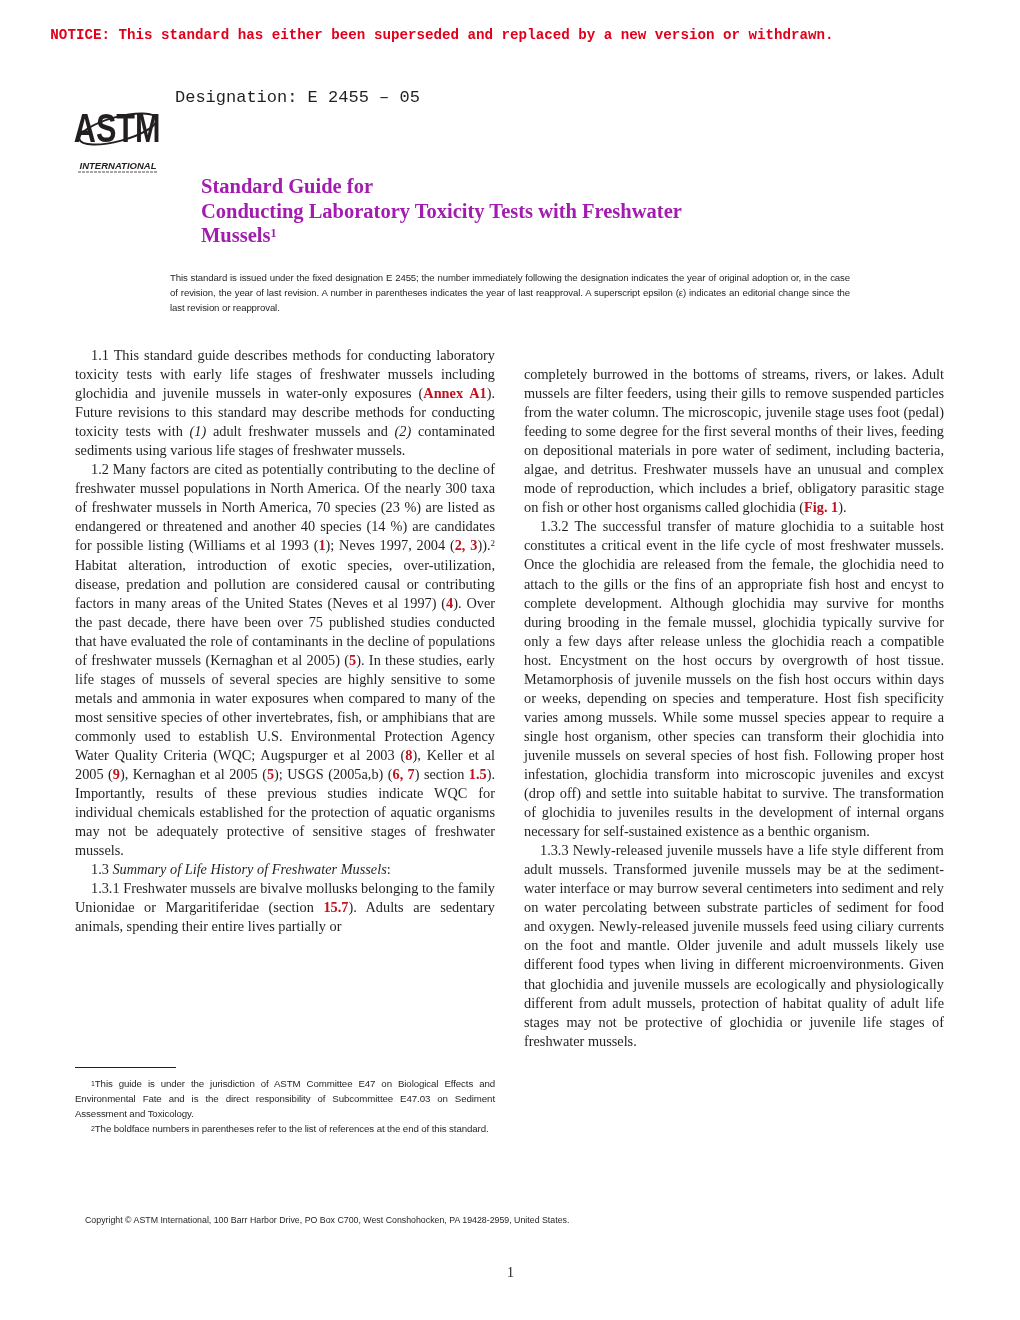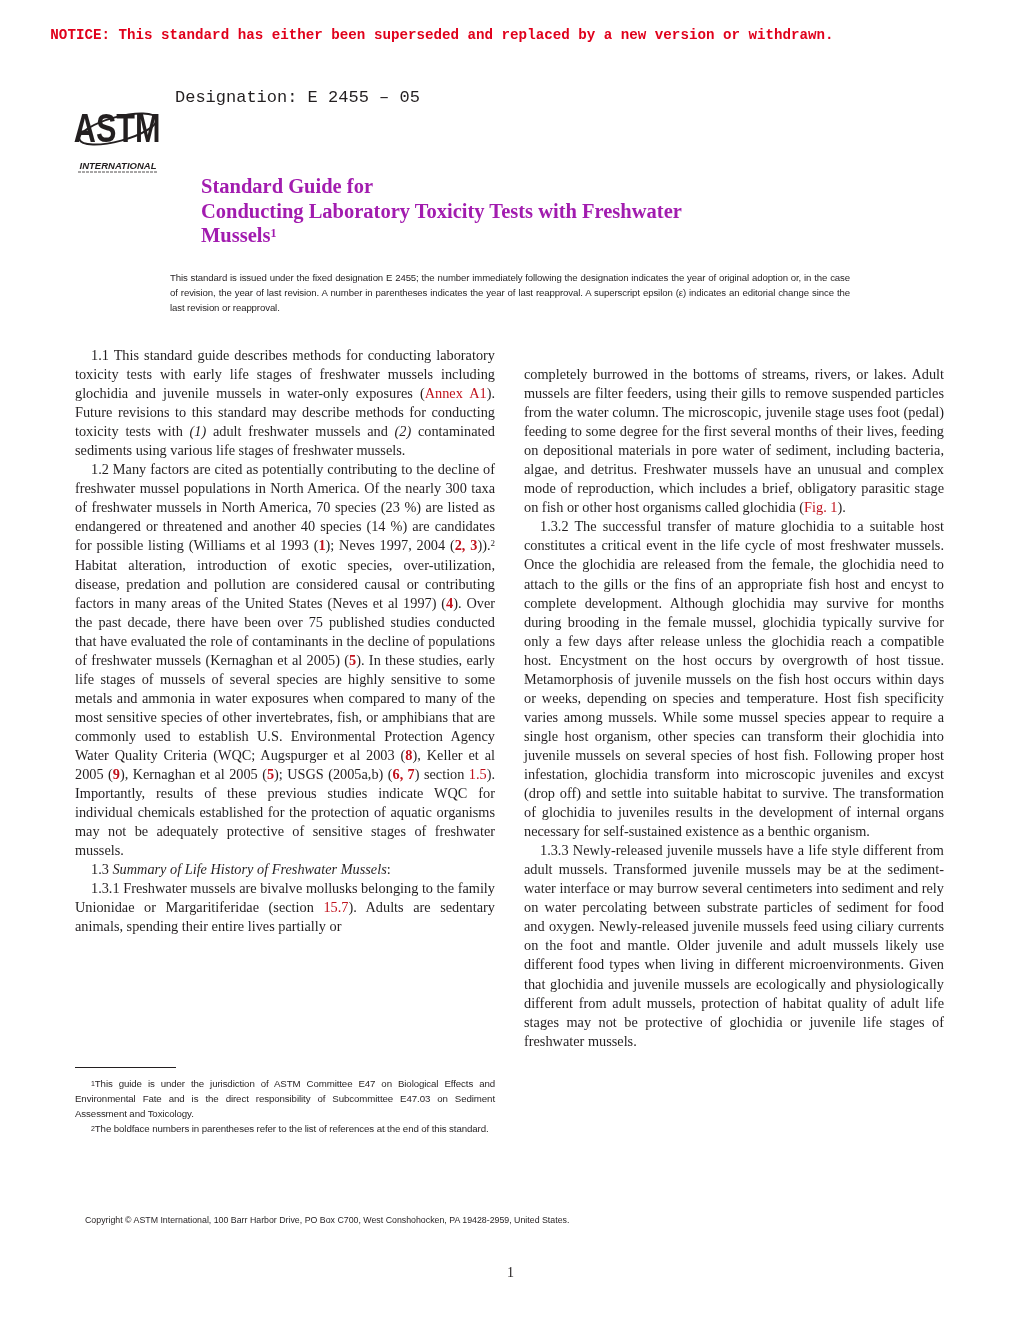--- a/index.html
+++ b/index.html
@@ -14,21 +14,21 @@
   .title sup { font-size: 12px; vertical-align: top; position: relative; top: -2px; }
   .issued { position: absolute; left: 170px; top: 270px; width: 680px; font-family: "Liberation Sans", sans-serif;
     font-size: 9.6px; line-height: 15px; color: #231f20; text-align: justify; letter-spacing: -0.1px; }
   .col { position: absolute; top: 346px; width: 420px; font-family: "Liberation Serif", serif;
     font-size: 14.3px; line-height: 19.05px; color: #231f20; text-align: justify; }
   .col.left { left: 75px; }
   .col.right { left: 524px; width: 420px; margin-top: 19px; }
   .col p { margin: 0; }
   .col p.ind { text-indent: 16px; }
   .sec-head { font-weight: bold; margin: 0; }
-  .ref { color: #c0121d; }
+  .ref { color: #c0121d; font-weight: bold; }
   .bref { color: #c0121d; font-weight: bold; }
   .it { font-style: italic; }
   .sup { font-size: 9px; vertical-align: top; position: relative; top: -2px; }
   .fn-rule { position: absolute; left: 75px; top: 1067px; width: 101px; height: 1px; background: #231f20; }
   .footnotes { position: absolute; left: 75px; top: 1076px; width: 420px; font-family: "Liberation Sans", sans-serif;
     font-size: 9.7px; line-height: 15px; color: #231f20; text-align: justify; letter-spacing: -0.1px; }
   .footnotes p { margin: 0; }
   .footnotes p.ind { text-indent: 16px; }
   .footnotes sup { font-size: 7px; vertical-align: top; }
   .copyright { position: absolute; left: 75px; top: 1215px; font-family: "Liberation Sans", sans-serif;

